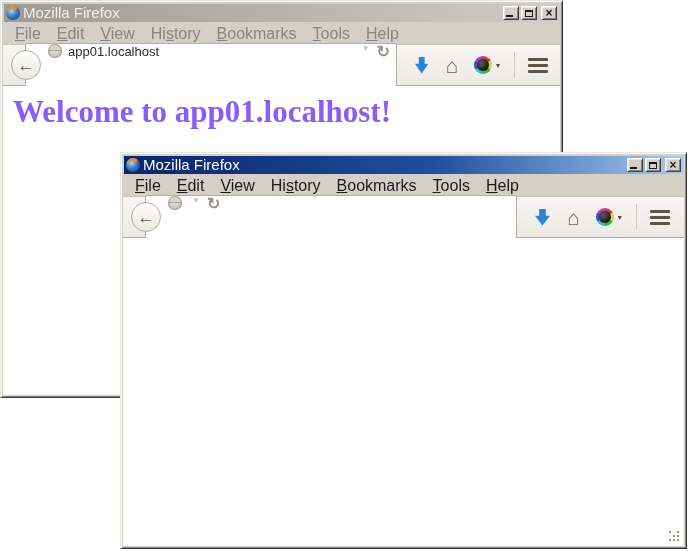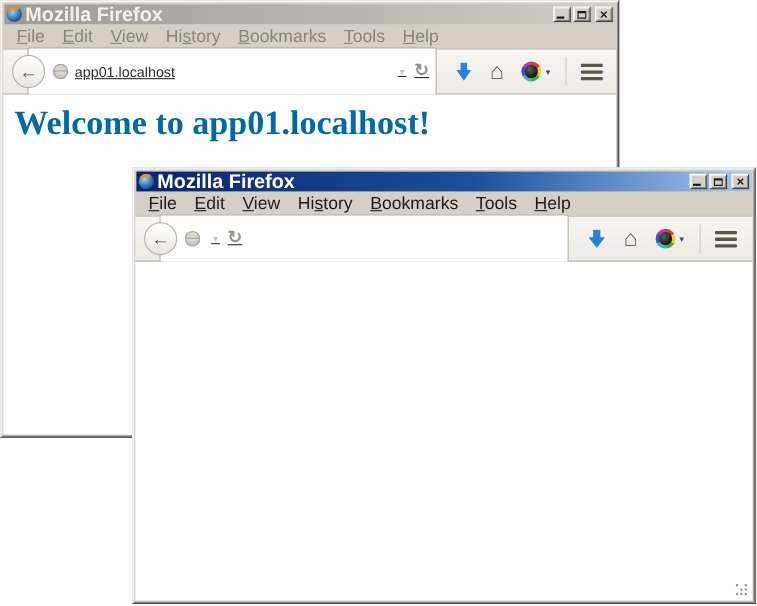--- a/index.html
+++ b/index.html
@@ -19,21 +19,21 @@
   .win-app02{left:120px;top:152px;width:567px;height:397px;z-index:2;}
 
   
   .titlebar{
     height:18px;flex:0 0 18px;display:flex;align-items:center;
     padding:0 2px 0 2px;gap:3px;margin:1px;
   }
   .win-active .titlebar{background:linear-gradient(90deg,#0a246a,#1e4e9c 55%,#a6caf0);}
   .win-inactive .titlebar{background:linear-gradient(90deg,#9c9a94,#cfcdc6);}
   .title-text{
-    flex:1;font-size:18px;font-weight:bold;color:#ffffff;
+    flex:1;font-size:15px;font-weight:normal;color:#ffffff;
     white-space:nowrap;overflow:hidden;line-height:18px;
   }
   .win-inactive .title-text{color:#f2f1ed;}
   .app-icon{
     width:14px;height:14px;border-radius:50%;flex:0 0 14px;position:relative;
     background:radial-gradient(circle at 38% 35%,#9ed2f5 0%,#2f6cb4 55%,#0b2a6b 100%);
   }
   .app-icon::after{
     content:"";position:absolute;inset:0;border-radius:50%;
     background:conic-gradient(from 300deg,#f68b1f 0 100deg,transparent 100deg 360deg);
@@ -74,22 +74,22 @@
     width:30px;height:30px;border-radius:50%;flex:0 0 30px;
     background:linear-gradient(#ffffff,#e8e6e0);
     border:1px solid #b0ac a4;border:1px solid #b0aca4;
     box-sizing:border-box;display:flex;align-items:center;justify-content:center;
     margin-right:-16px;position:relative;z-index:2;
     color:#57534b;font-size:17px;font-weight:bold;line-height:1;
   }
   .urlbar{
     flex:0 0 372px;height:44px;box-sizing:border-box;background:#ffffff;
     border:1px solid #b3afa7;border-radius:2px;
-    display:flex;align-items:center;padding:0 6px 0 22px;
-    font-size:13px;color:#2b2b2b;text-decoration:underline;
+    display:flex;align-items:flex-start;padding:0 6px 0 22px;
+    font-size:13px;color:#2b2b2b;
   }
   .globe-icon{
     width:14px;height:14px;border-radius:50%;flex:0 0 14px;margin-right:6px;
     background:radial-gradient(circle at 50% 35%,#d9d6d0 0 35%,#b4b1a9 100%);
     box-shadow:inset 0 0 0 1px #a8a59d;position:relative;
   }
   .globe-icon::after{
     content:"";position:absolute;left:1px;right:1px;top:6px;height:1px;background:#a8a59d;
   }
   .url-text{flex:1;white-space:nowrap;overflow:hidden;}
@@ -111,21 +111,21 @@
   }
   .palette-caret{font-size:8px;color:#4a463e;margin-left:4px;}
   .toolbar-sep{width:1px;height:26px;background:#cdc9c1;margin:0 13px 0 14px;}
   .burger-btn{display:flex;flex-direction:column;gap:3px;}
   .burger-btn span{width:20px;height:3px;background:#5b5448;border-radius:1px;}
 
   
   .content{flex:1;background:#ffffff;overflow:hidden;position:relative;}
   .page-heading{
     font-family:"Liberation Serif",serif;font-weight:bold;font-size:31px;
-    color:#0369a1;margin:8px 0 0 10px;white-space:nowrap;
+    color:#8b5cf6;margin:8px 0 0 10px;white-space:nowrap;
   }
 
   
   .grip{position:absolute;right:3px;bottom:3px;width:12px;height:12px;}
   .grip::before{
     content:"";position:absolute;left:0;top:0;width:2px;height:2px;background:#96938b;
     box-shadow:8px 0 0 #96938b, 4px 4px 0 #96938b, 8px 4px 0 #96938b,
                0 8px 0 #96938b, 4px 8px 0 #96938b, 8px 8px 0 #96938b;
   }
 </style>

